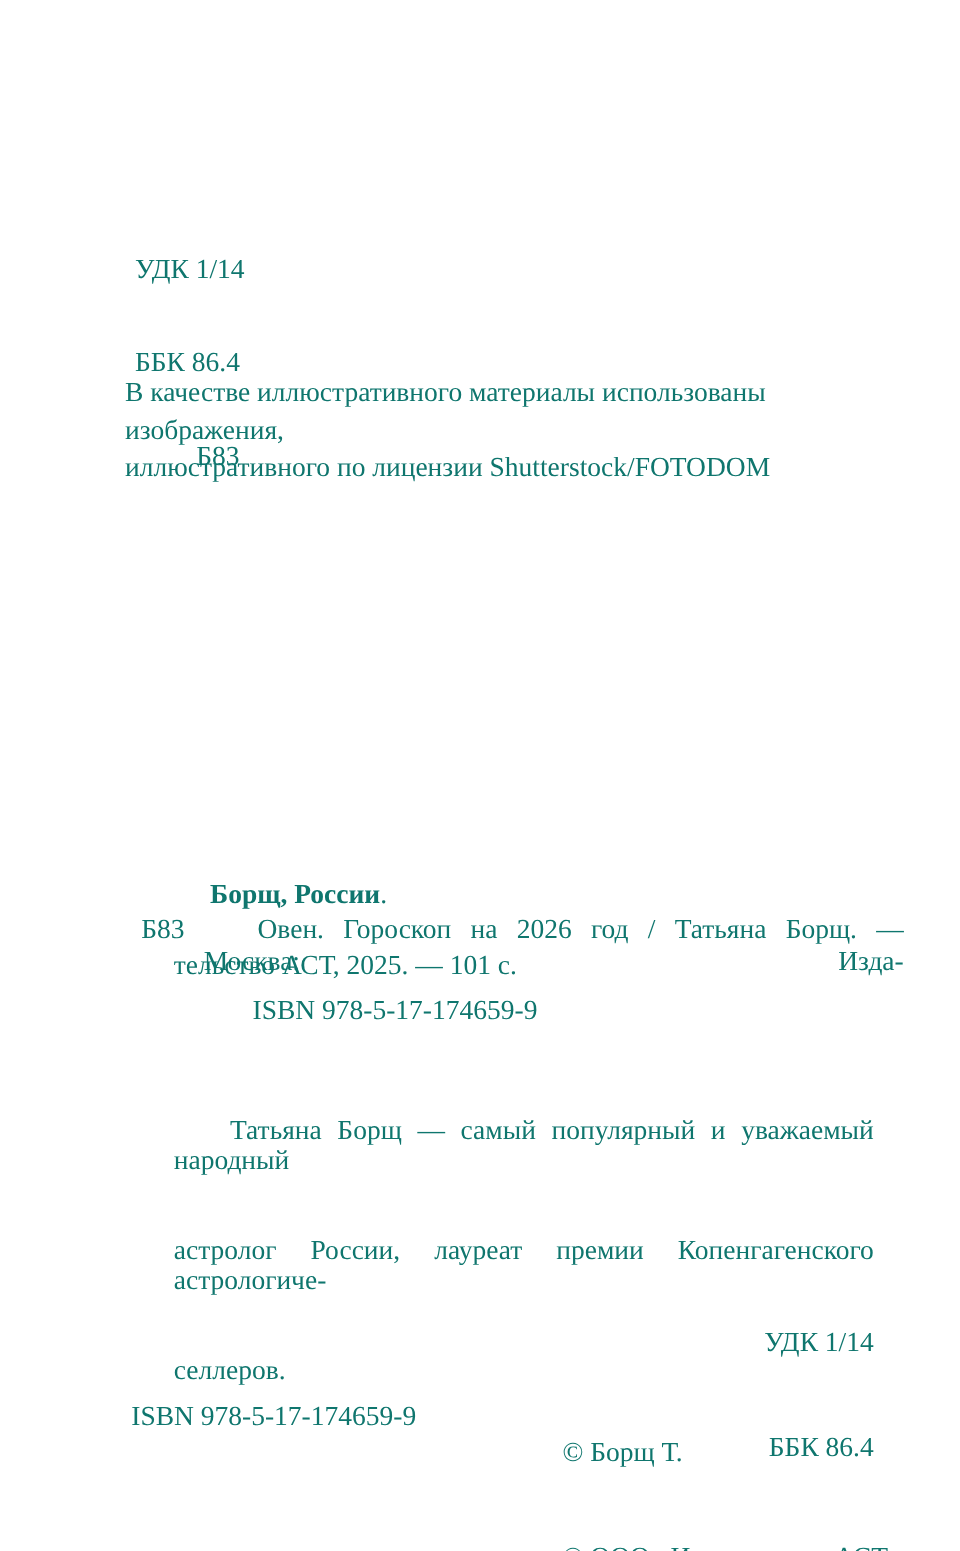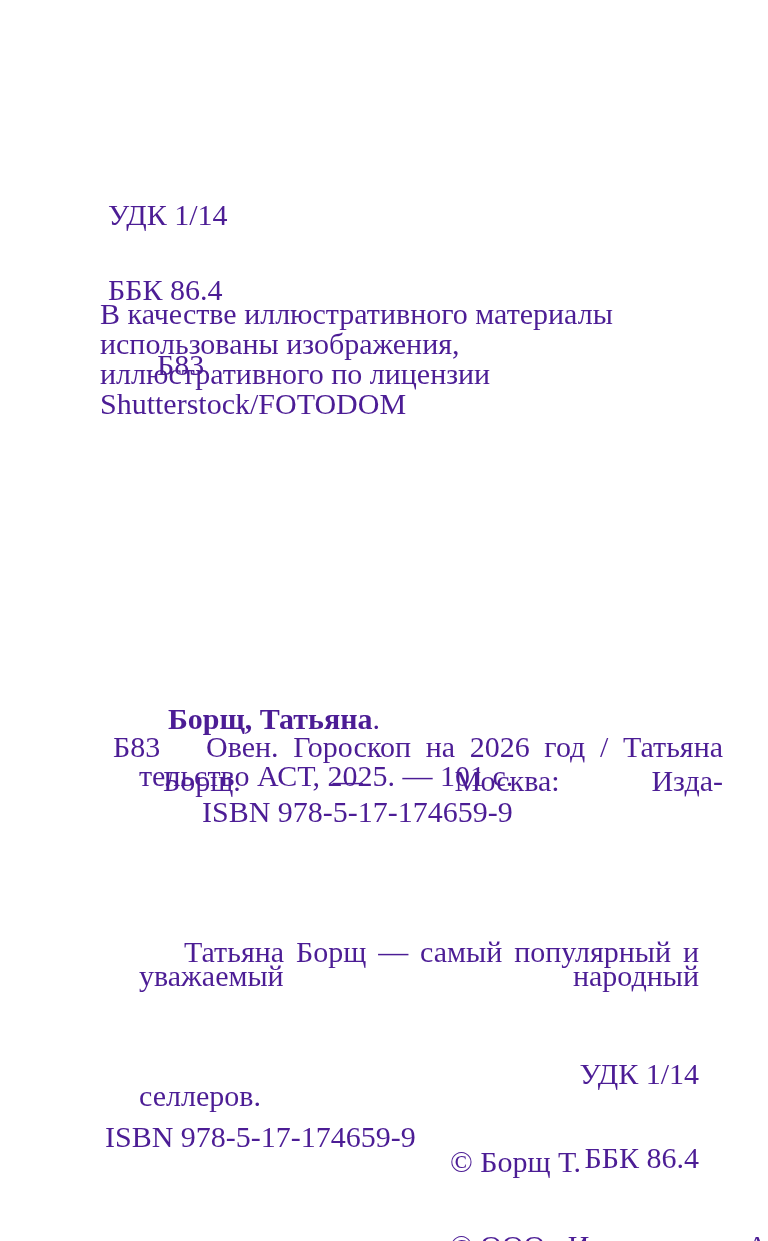--- a/index.html
+++ b/index.html
@@ -6,22 +6,22 @@
     margin: 0;
     padding: 0;
     background: #ffffff;
   }
   .page {
     position: relative;
     width: 768px;
     height: 1241px;
     background: #ffffff;
     font-family: "Liberation Serif", "DejaVu Serif", serif;
-    font-size: 30px;
-    color: #4c1d95;
+    font-size: 22px;
+    color: #0f766e;
     overflow: hidden;
   }
   .abs {
     position: absolute;
     white-space: pre;
   }
   .top-block {
     left: 108px;
     top: 152px;
     line-height: 25px;
@@ -55,21 +55,20 @@
   .annotation {
     left: 139px;
     top: 844px;
     width: 560px;
     line-height: 24px;
   }
   .annotation .line {
     text-align: justify;
     text-align-last: justify;
     white-space: normal;
-    margin-top: 48px;
   }
   .annotation .line.first { text-indent: 45px; }
   .annotation .line.last {
     text-align: center;
     text-align-last: left;
   }
   .right-codes {
     left: 139px;
     top: 1004px;
     width: 560px;
@@ -92,31 +91,32 @@
     <div>УДК 1/14</div>
     <div>ББК 86.4</div>
     <div class="indented">Б83</div>
   </div>
 
   <div class="abs license-note">
     <div>В качестве иллюстративного материалы использованы изображения,</div>
     <div>иллюстративного по лицензии Shutterstock/FOTODOM</div>
   </div>
 
-  <div class="abs card-author"><span class="bold">Борщ, Татьяна</span><span>.</span></div>
+  <div class="abs card-author"><span class="bold">Борщ, России</span><span>.</span></div>
 
   <div class="abs card-code">Б83</div>
 
   <div class="abs card-title-1">Овен. Гороскоп на 2026 год / Татьяна Борщ. — Москва: Изда-</div>
   <div class="abs card-title-2">тельство АСТ, 2025. — 101 с.</div>
 
   <div class="abs card-isbn">ISBN 978-5-17-174659-9</div>
 
   <div class="abs annotation">
     <div class="line first">Татьяна Борщ — самый популярный и уважаемый народный</div>
+    <div class="line">астролог России, лауреат премии Копенгагенского астрологиче-</div>
     <div class="line last">селлеров.</div>
     
     
     
   </div>
 
   <div class="abs right-codes">
     <div>УДК 1/14</div>
     <div>ББК 86.4</div>
   </div>

